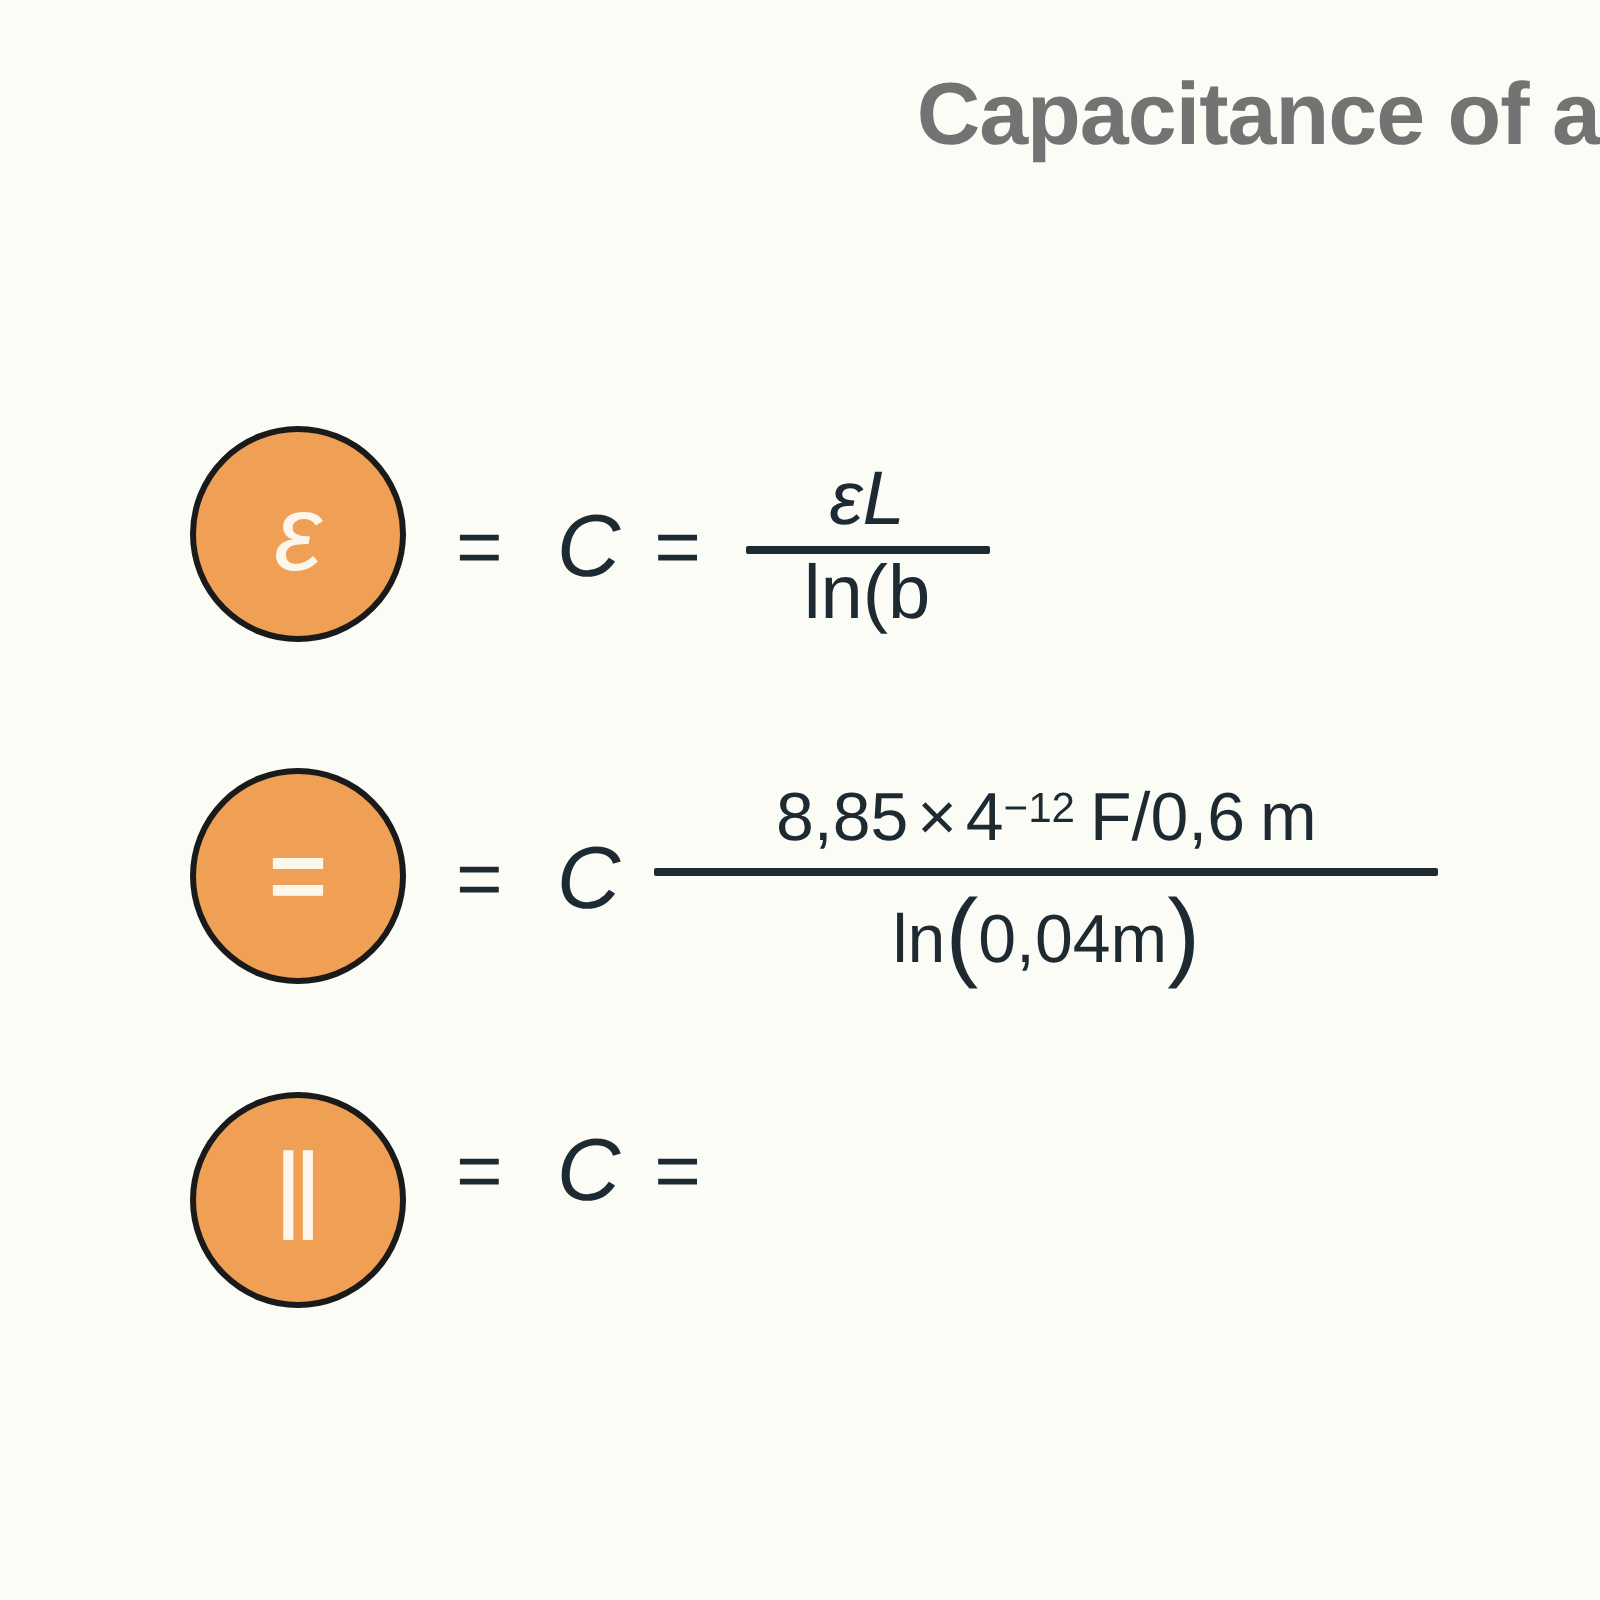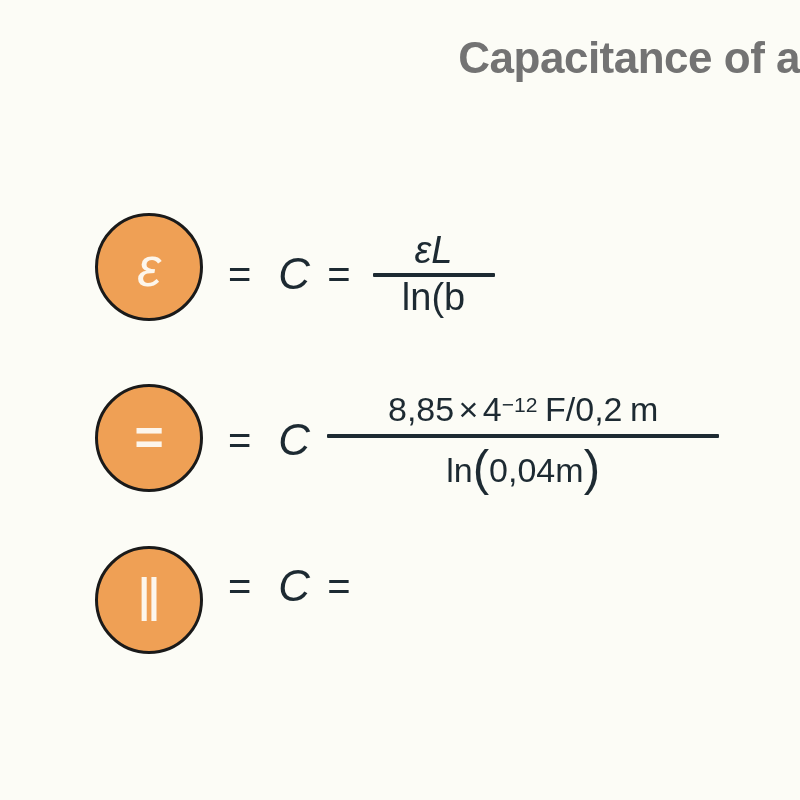--- a/index.html
+++ b/index.html
@@ -227,21 +227,21 @@
 
       <span class="frac" id="frac-2">
         <span class="num">
           <span>8,85</span>
           <span class="times">×</span>
           <span>4</span>
           <span class="sup">−12</span>
           <span class="thin-space"></span>
           <span>F</span>
           <span>/</span>
-          <span>0,2</span>
+          <span>0,6</span>
           <span class="thin-space"></span>
           <span>m</span>
         </span>
         <span class="bar"></span>
         <span class="den">
           <span>ln</span>
           <span class="bigparen">(</span>
           <span>0,04</span>
           <span>m</span>
           <span class="bigparen">)</span>

